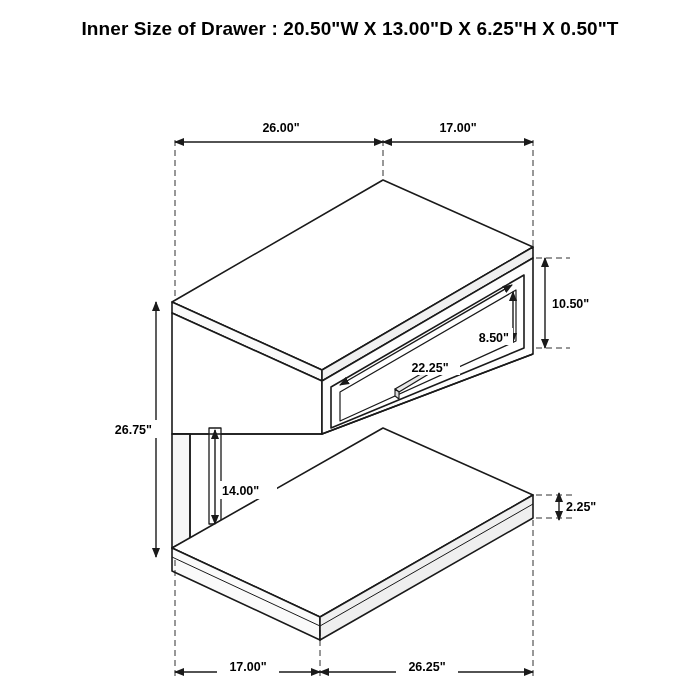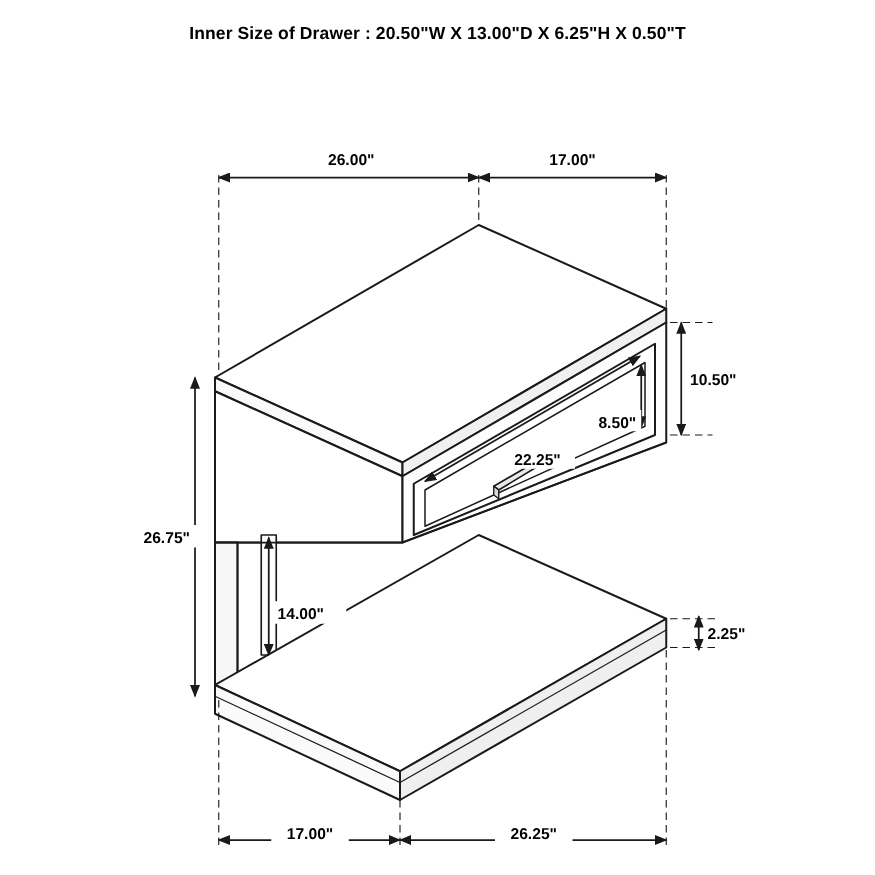--- a/index.html
+++ b/index.html
@@ -19,21 +19,21 @@
     position: relative;
     width: 700px;
     height: 700px;
   }
   #title {
     position: absolute;
     top: 18px;
     left: 0;
     width: 700px;
     text-align: center;
-    font-size: 14px;
+    font-size: 19px;
     font-weight: bold;
     letter-spacing: 0.1px;
     color: #000;
   }
   svg#drawing {
     position: absolute;
     top: 0;
     left: 0;
     width: 700px;
     height: 700px;

